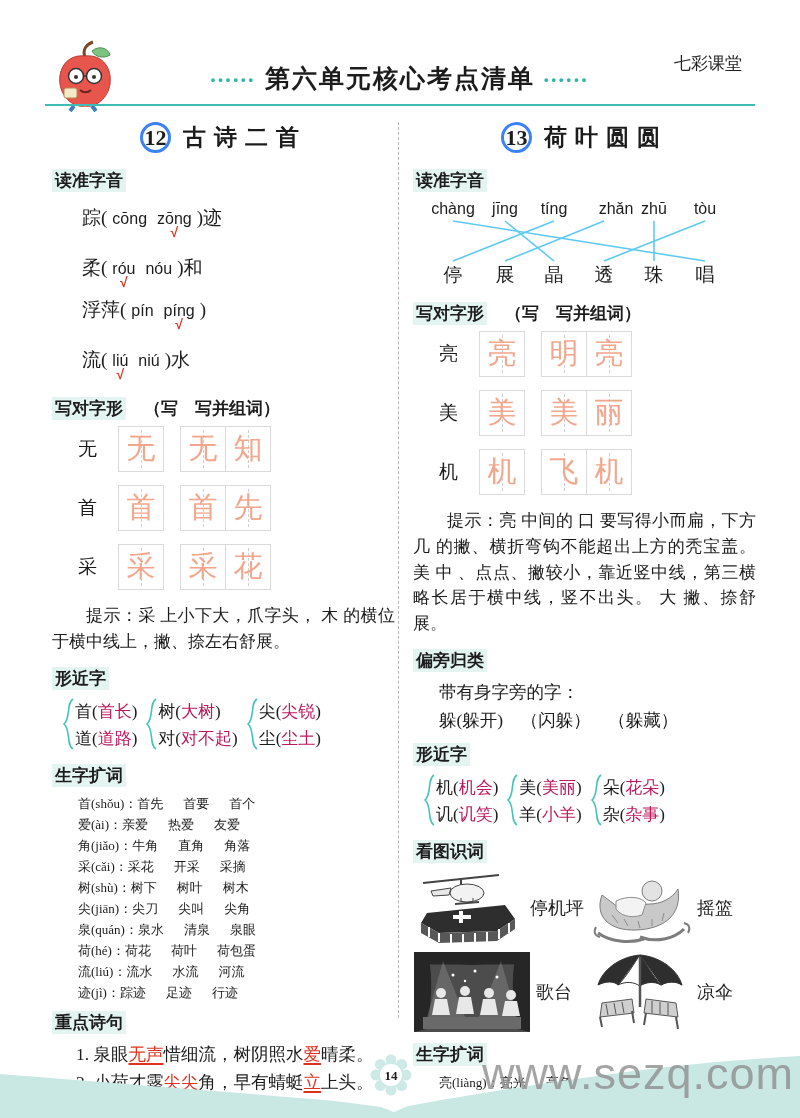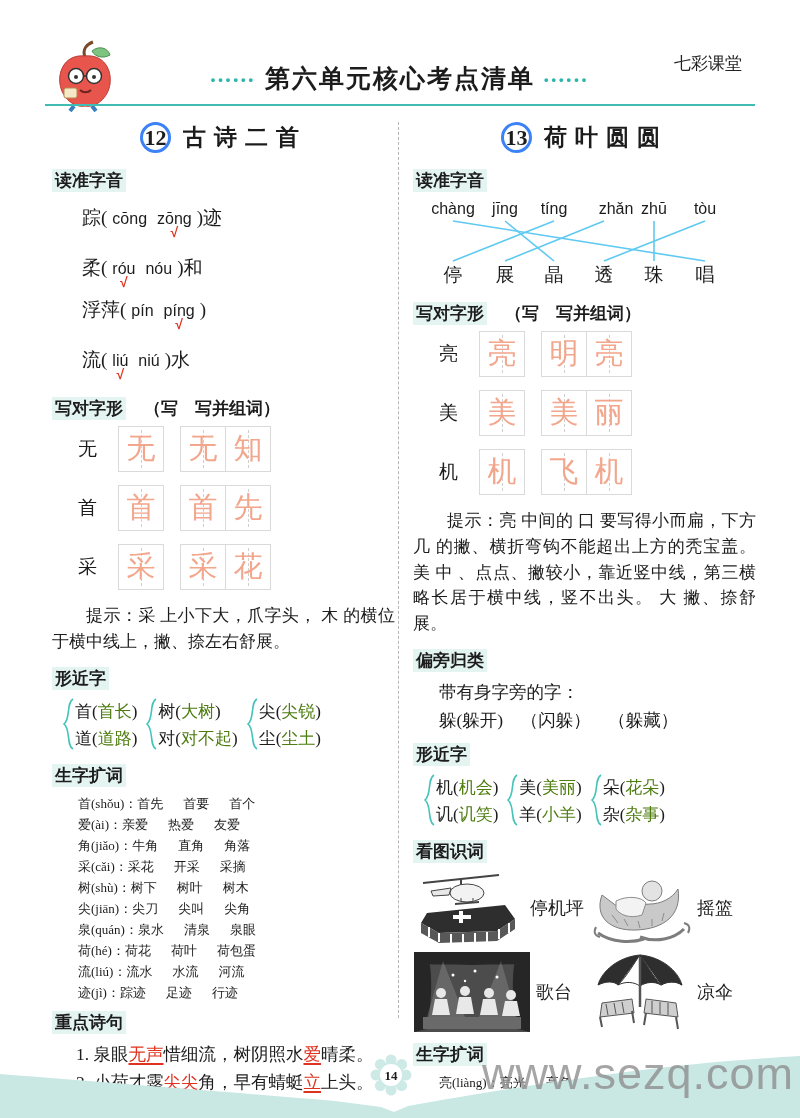--- a/index.html
+++ b/index.html
@@ -55,21 +55,21 @@
   .cell::before { content:""; position:absolute; left:50%; top:3px; bottom:3px;
                   border-left:1px dashed #cfcfcf; }
   .cell span { position:relative; z-index:1; }
 
   .tip { font-size:17px; line-height:1.52; text-indent:2em; margin:2px 0 4px; text-align:justify; }
 
   
   .sim-row { display:flex; margin:2px 0 2px 10px; }
   .sim-group { display:flex; align-items:center; margin-right:8px; }
   .sim-pairs { display:flex; flex-direction:column; font-size:17px; line-height:1.55; white-space:nowrap; }
-  .red { color:#4d7c0f; }
+  .red { color:#be185d; }
 
   
   .ex-row { font-size:13px; line-height:1.62; margin-left:26px; white-space:nowrap; }
   .ex-word { margin-right:20px; }
 
   
   .sent { font-size:17.5px; line-height:1.6; margin-left:24px; white-space:nowrap; }
   .hl { color:#e0331f; text-decoration:underline; text-underline-offset:3px;
         text-decoration-thickness:1.5px; }
 

